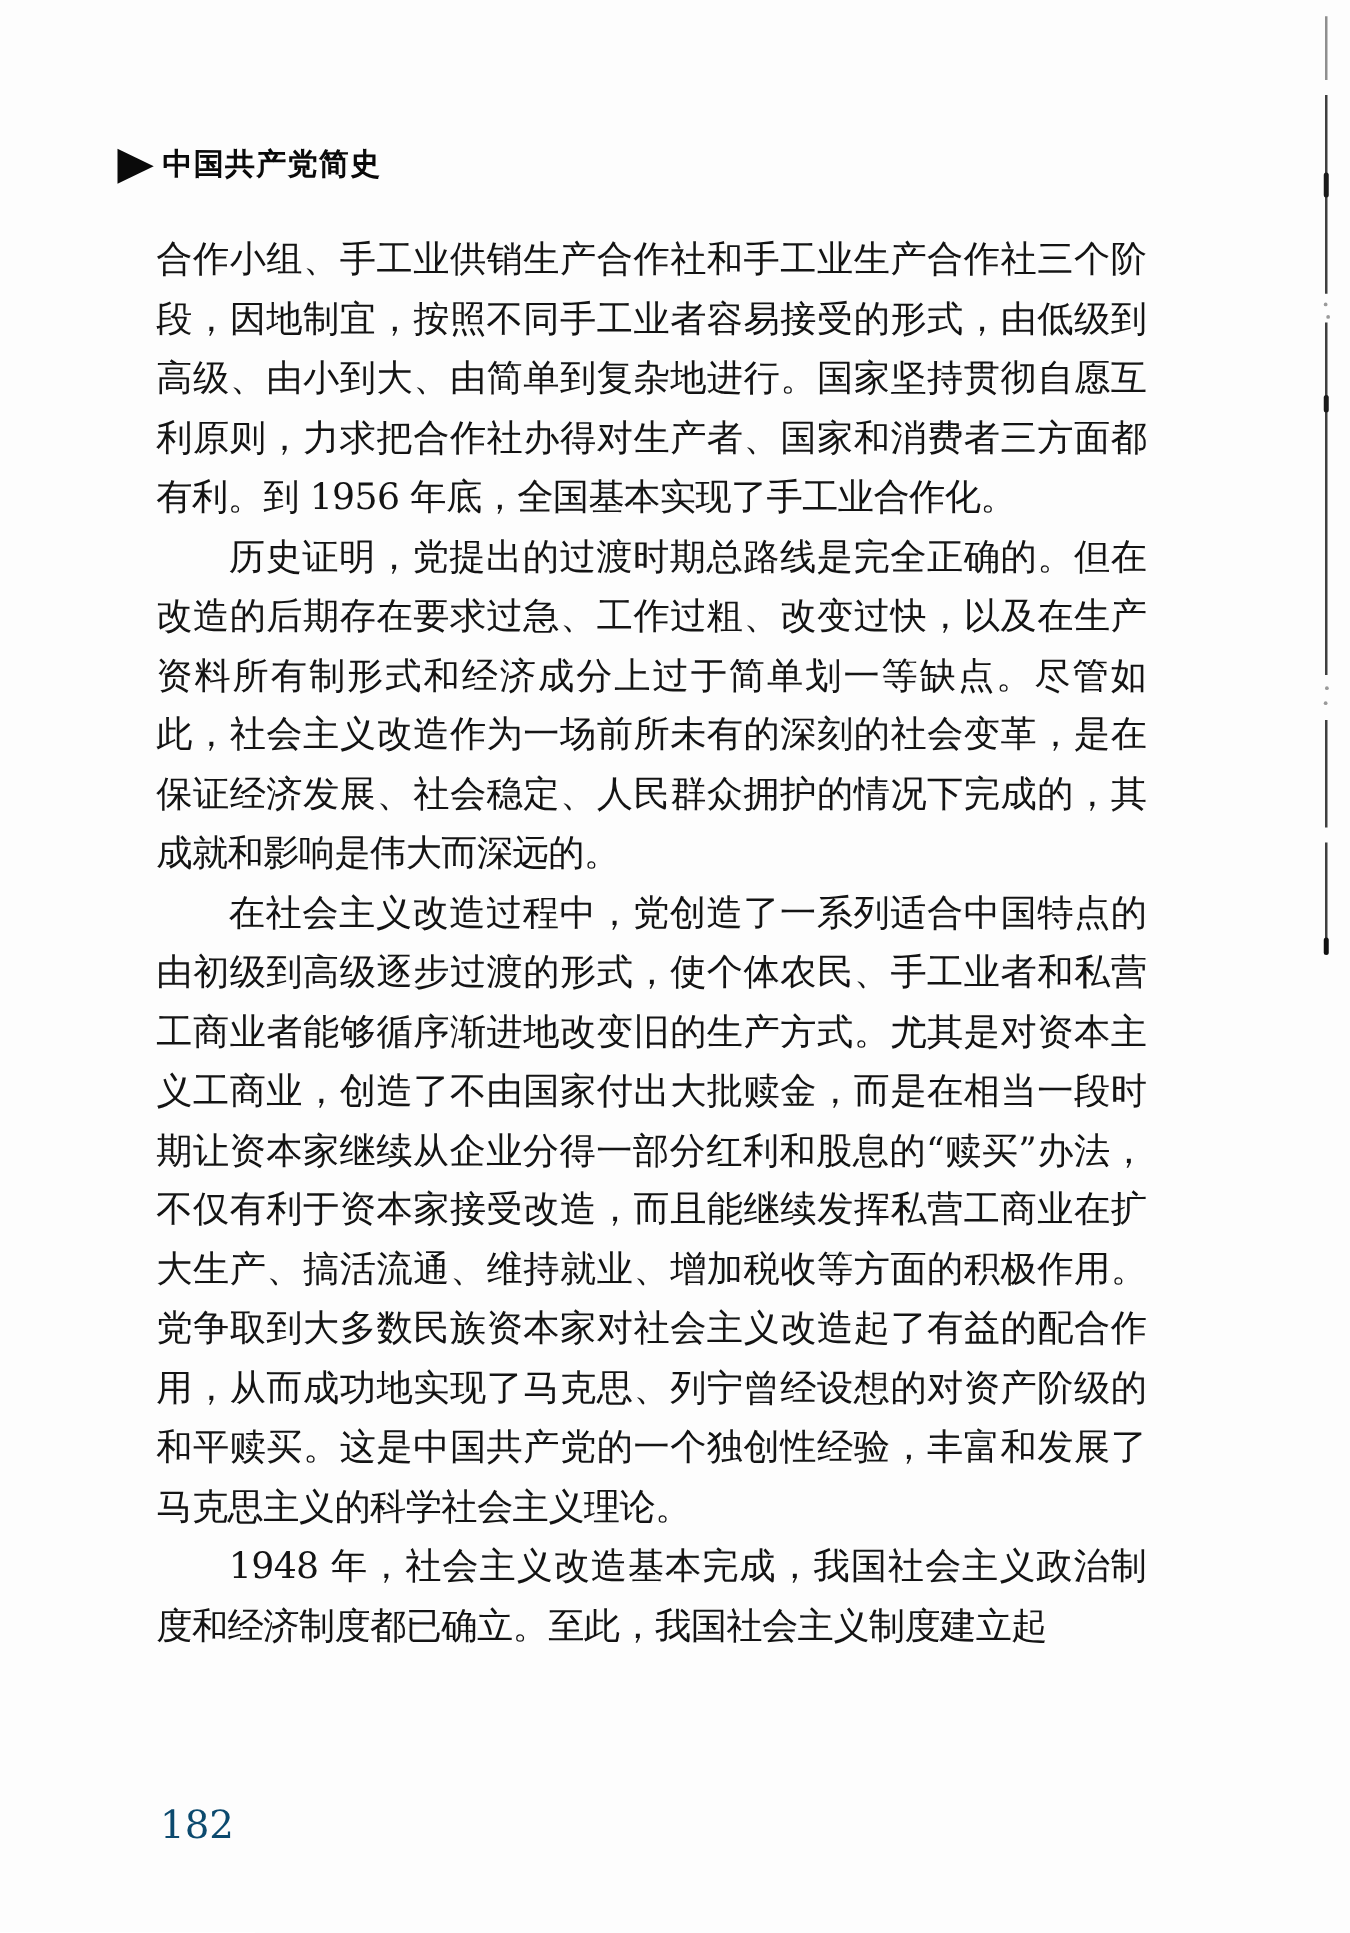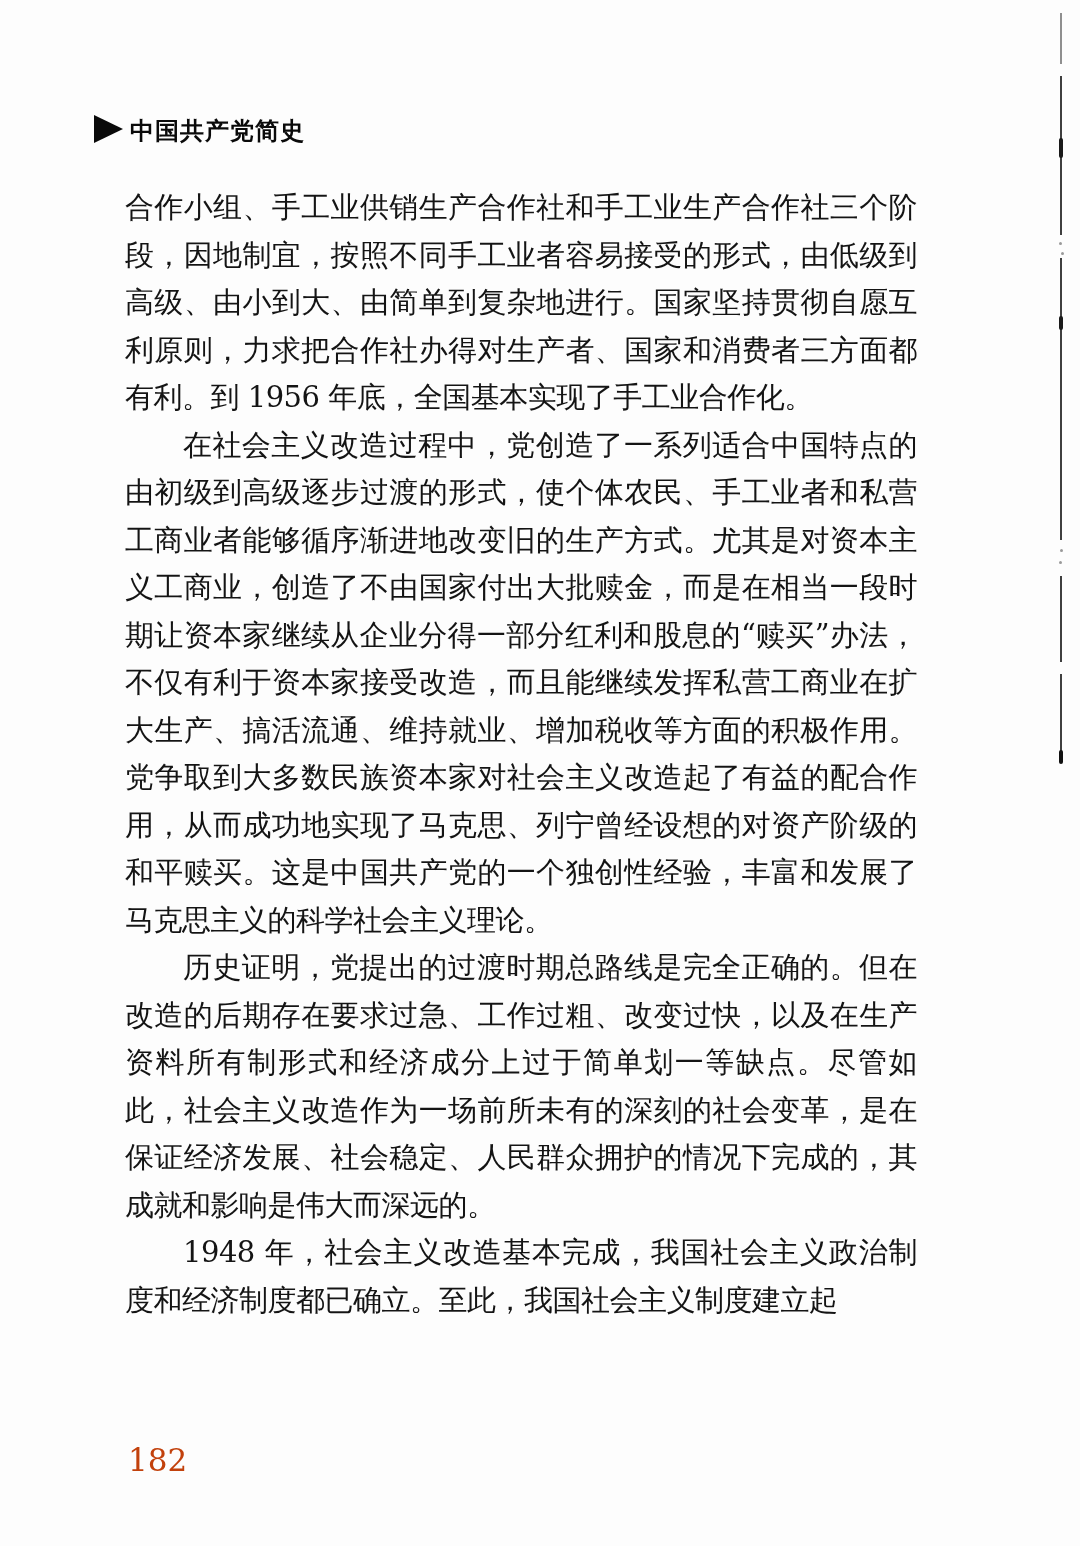--- a/index.html
+++ b/index.html
@@ -16,21 +16,21 @@
     font-family: "DejaVu Serif", "Liberation Serif", serif;
     color: #161616;
   }
 
   
   .running-header {
     position: absolute;
     left: 94px;
     top: 115px;
     display: flex;
-    align-items: flex-start;
+    align-items: flex-end;
     gap: 7px;
   }
   .tri-icon {
     width: 0;
     height: 0;
     border-left: 29px solid #0a0a0a;
     border-top: 14px solid transparent;
     border-bottom: 14px solid transparent;
   }
   .header-title {
@@ -56,21 +56,21 @@
   }
   .para { margin: 0; }
   .para.indent { text-indent: 2em; }
 
   
   .page-number {
     position: absolute;
     left: 128px;
     top: 1442px;
     font-size: 31px;
-    color: #c2410c;
+    color: #0c4a6e;
     font-family: "DejaVu Serif", "Liberation Serif", serif;
   }
 
   
   .scan-seg {
     position: absolute;
     left: 1060px;
     width: 2px;
     background: #3f3f3f;
   }
@@ -106,22 +106,22 @@
 
 <div class="page">
 
   <header class="running-header">
     <span class="tri-icon"></span>
     <span class="header-title">中国共产党简史</span>
   </header>
 
   <main class="body-text">
     <p class="para">合作小组、手工业供销生产合作社和手工业生产合作社三个阶段，因地制宜，按照不同手工业者容易接受的形式，由低级到高级、由小到大、由简单到复杂地进行。国家坚持贯彻自愿互利原则，力求把合作社办得对生产者、国家和消费者三方面都有利。到 1956 年底，全国基本实现了手工业合作化。</p>
+    <p class="para indent">历史证明，党提出的过渡时期总路线是完全正确的。但在改造的后期存在要求过急、工作过粗、改变过快，以及在生产资料所有制形式和经济成分上过于简单划一等缺点。尽管如此，社会主义改造作为一场前所未有的深刻的社会变革，是在保证经济发展、社会稳定、人民群众拥护的情况下完成的，其成就和影响是伟大而深远的。</p>
     <p class="para indent">在社会主义改造过程中，党创造了一系列适合中国特点的由初级到高级逐步过渡的形式，使个体农民、手工业者和私营工商业者能够循序渐进地改变旧的生产方式。尤其是对资本主义工商业，创造了不由国家付出大批赎金，而是在相当一段时期让资本家继续从企业分得一部分红利和股息的“赎买”办法，不仅有利于资本家接受改造，而且能继续发挥私营工商业在扩大生产、搞活流通、维持就业、增加税收等方面的积极作用。党争取到大多数民族资本家对社会主义改造起了有益的配合作用，从而成功地实现了马克思、列宁曾经设想的对资产阶级的和平赎买。这是中国共产党的一个独创性经验，丰富和发展了马克思主义的科学社会主义理论。</p>
-    <p class="para indent">历史证明，党提出的过渡时期总路线是完全正确的。但在改造的后期存在要求过急、工作过粗、改变过快，以及在生产资料所有制形式和经济成分上过于简单划一等缺点。尽管如此，社会主义改造作为一场前所未有的深刻的社会变革，是在保证经济发展、社会稳定、人民群众拥护的情况下完成的，其成就和影响是伟大而深远的。</p>
     <p class="para indent">1948 年，社会主义改造基本完成，我国社会主义政治制度和经济制度都已确立。至此，我国社会主义制度建立起</p>
   </main>
 
   <div class="page-number">182</div>
 
   <div>
     <div class="scan-seg seg-a"></div>
     <div class="scan-seg seg-b1"></div>
     <div class="scan-seg seg-b2"></div>
     <div class="scan-seg seg-c"></div>

